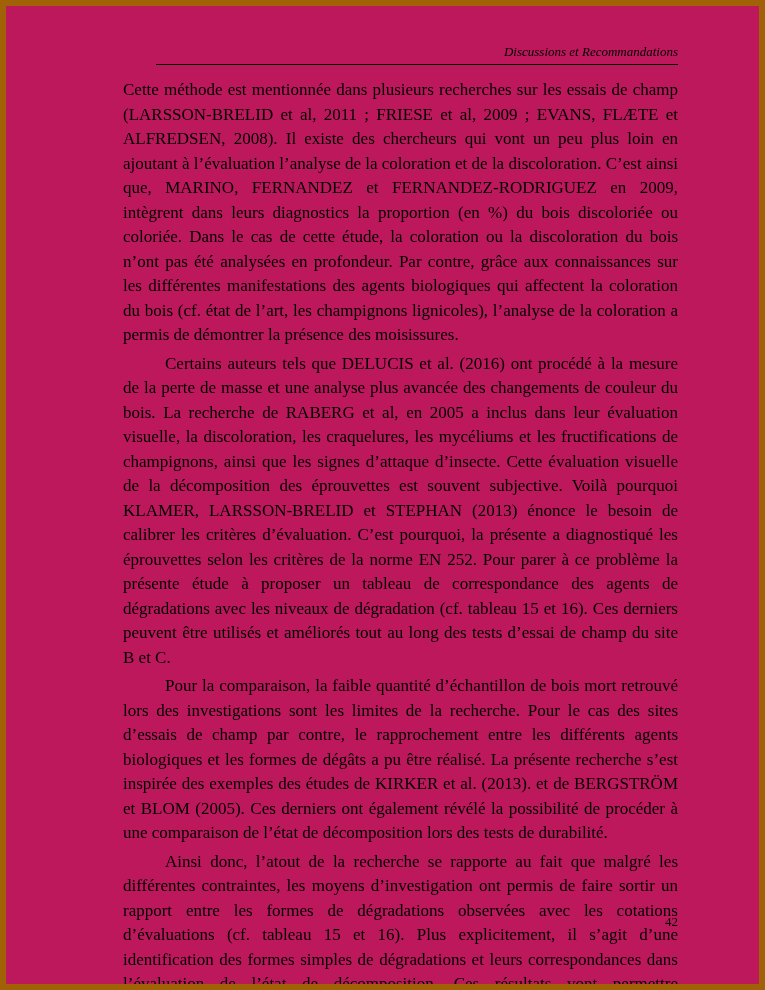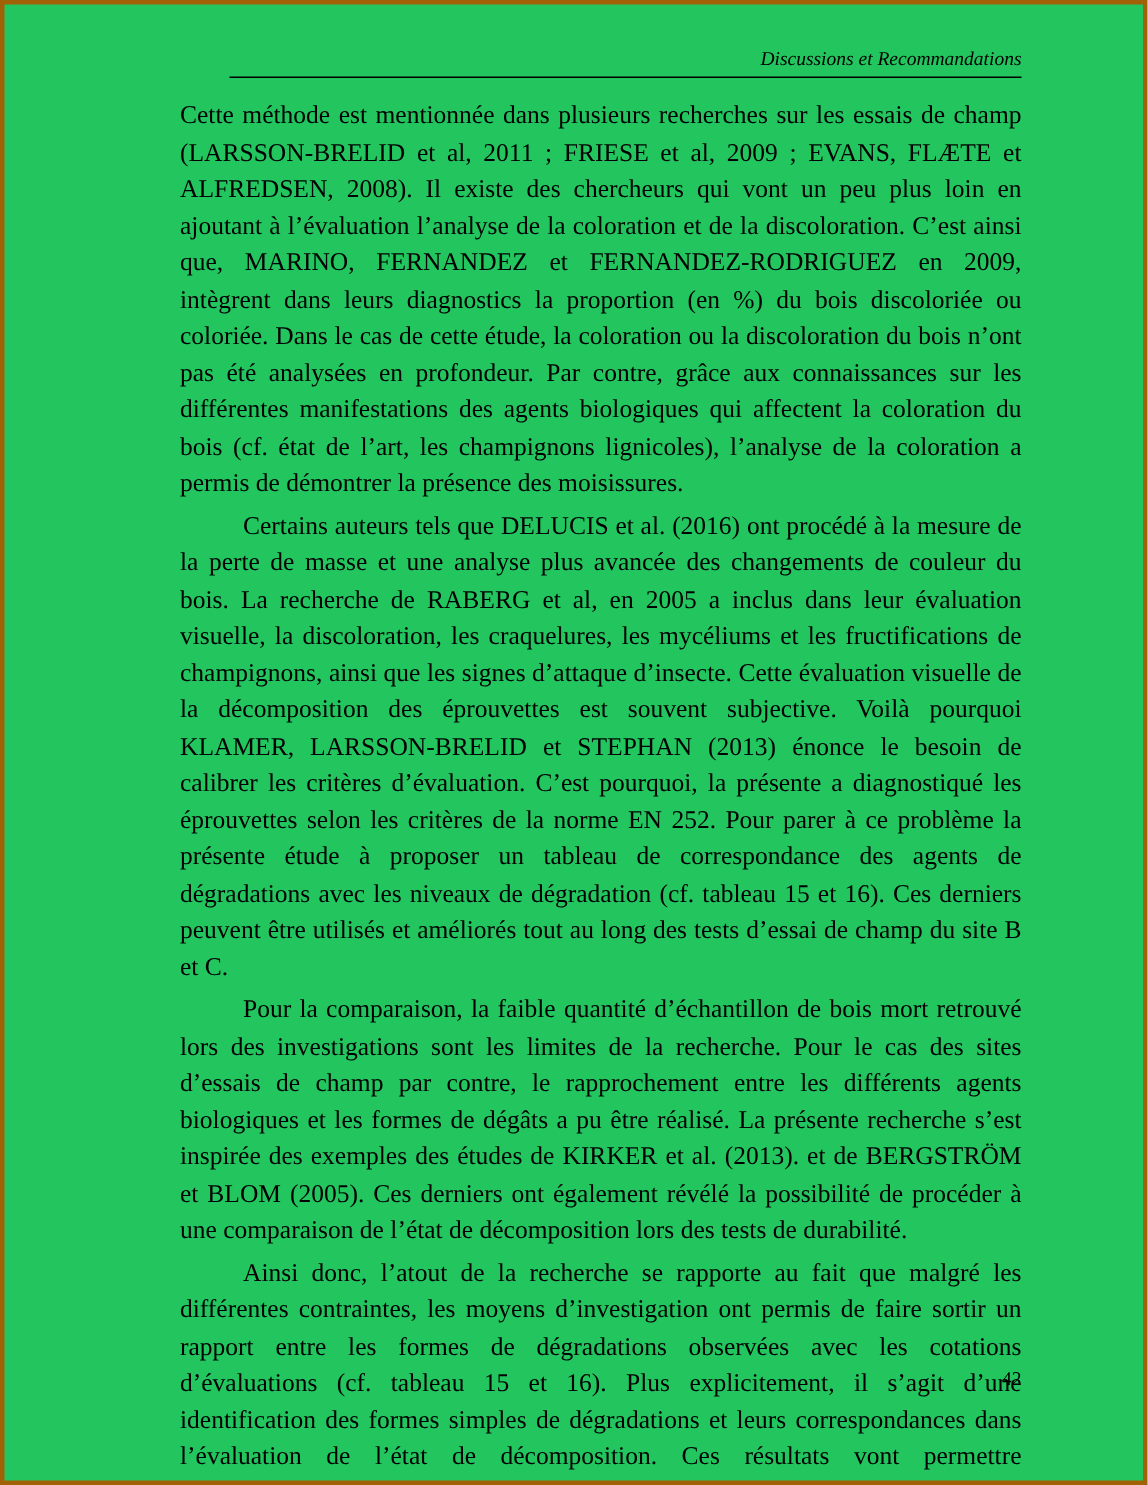--- a/index.html
+++ b/index.html
@@ -5,25 +5,25 @@
   * { margin: 0; padding: 0; box-sizing: border-box; }
 
   html, body {
     background: #ffffff;
   }
 
   .page {
     position: relative;
     width: 765px;
     height: 990px;
-    background: #22c55e;
-    border: 3px solid #a16207;
+    background: #be185d;
+    border: 6px solid #a16207;
     font-family: "Liberation Serif", "DejaVu Serif", serif;
     color: #000000;
-    padding: 28px 81px 0 117px;
+    padding: 38px 81px 0 117px;
     overflow: hidden;
   }
 
   .running-header {
     text-align: right;
     font-style: italic;
     font-size: 13px;
     line-height: 15px;
   }
 

